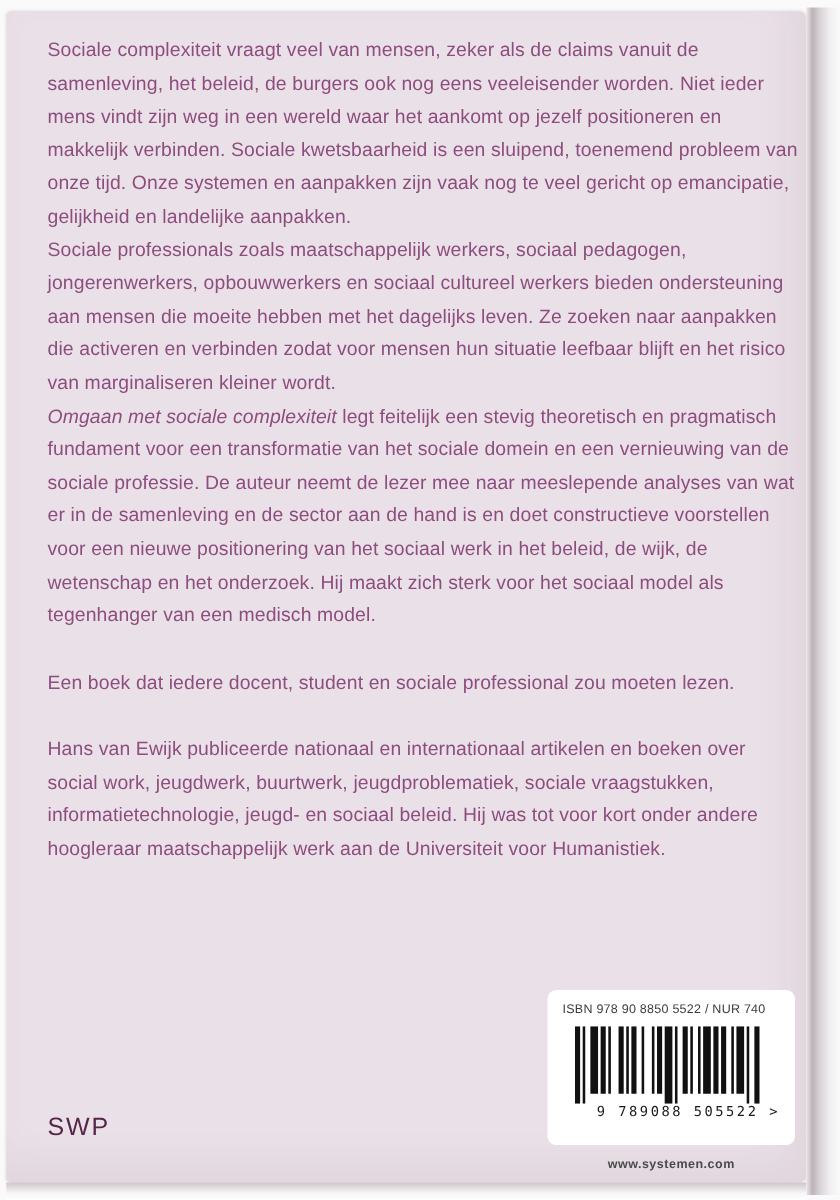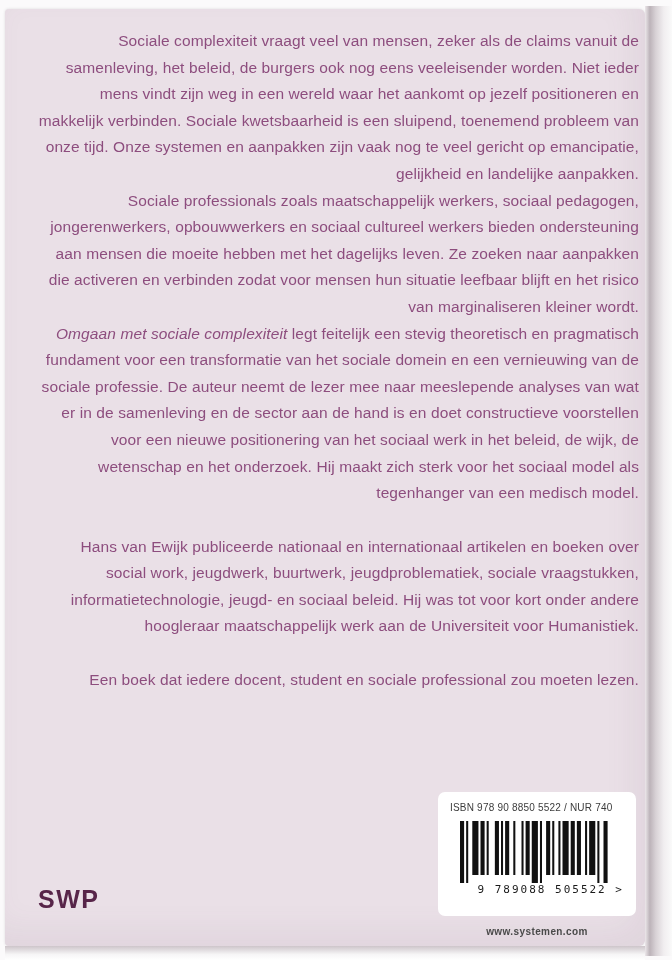--- a/index.html
+++ b/index.html
@@ -29,30 +29,30 @@
   .text-block {
     position: absolute;
     left: 33px;
     top: 19px;
     width: 601px;
     font-size: 15.5px;
     line-height: 26.6px;
     color: #8d4d7e;
     letter-spacing: 0.1px;
   }
-  .text-block p { margin: 0; text-align: right; }
+  .text-block p { margin: 0; }
   .text-block p.gap { margin-top: 27px; }
   .text-block em { }
 
   .swp-logo {
     position: absolute;
     left: 33px;
     bottom: 32px;
-    font-size: 25px;
-    font-weight: bold;
+    font-size: 20px;
+    font-weight: normal;
     color: #572549;
     letter-spacing: 1.5px;
   }
 
   .barcode-box {
     position: absolute;
     right: 9px;
     bottom: 30px;
     width: 198px;
     height: 124px;
@@ -119,22 +119,22 @@
 <body>
 
 <div class="photo">
 
   <div class="cover">
 
     <div class="text-block">
       <p>Sociale complexiteit vraagt veel van mensen, zeker als de claims vanuit de samenleving, het beleid, de burgers ook nog eens veeleisender worden. Niet ieder mens vindt zijn weg in een wereld waar het aankomt op jezelf positioneren en makkelijk verbinden. Sociale kwetsbaarheid is een sluipend, toenemend probleem van onze tijd. Onze systemen en aanpakken zijn vaak nog te veel gericht op emancipatie, gelijkheid en landelijke aanpakken.</p>
       <p>Sociale professionals zoals maatschappelijk werkers, sociaal pedagogen, jongerenwerkers, opbouwwerkers en sociaal cultureel werkers bieden ondersteuning aan mensen die moeite hebben met het dagelijks leven. Ze zoeken naar aanpakken die activeren en verbinden zodat voor mensen hun situatie leefbaar blijft en het risico van marginaliseren kleiner wordt.</p>
       <p><em>Omgaan met sociale complexiteit</em><span> legt feitelijk een stevig theoretisch en pragmatisch fundament voor een transformatie van het sociale domein en een vernieuwing van de sociale professie. De auteur neemt de lezer mee naar meeslepende analyses van wat er in de samenleving en de sector aan de hand is en doet constructieve voorstellen voor een nieuwe positionering van het sociaal werk in het beleid, de wijk, de wetenschap en het onderzoek. Hij maakt zich sterk voor het sociaal model als tegenhanger van een medisch model.</span></p>
+      <p class="gap">Een boek dat iedere docent, student en sociale professional zou moeten lezen.</p>
       <p class="gap">Hans van Ewijk publiceerde nationaal en internationaal artikelen en boeken over social work, jeugdwerk, buurtwerk, jeugdproblematiek, sociale vraagstukken, informatietechnologie, jeugd- en sociaal beleid. Hij was tot voor kort onder andere hoogleraar maatschappelijk werk aan de Universiteit voor Humanistiek.</p>
-      <p class="gap">Een boek dat iedere docent, student en sociale professional zou moeten lezen.</p>
     </div>
 
     <div class="swp-logo">SWP</div>
 
     <div class="barcode-box">
       <div class="isbn-label">ISBN 978 90 8850 5522 / NUR 740</div>
       <svg class="barcode" id="barcode-svg" width="170" height="62" viewBox="0 0 170 62" xmlns="http://www.w3.org/2000/svg">
           <rect x="8.00" y="0" width="4.10" height="62" fill="#111"></rect>
           <rect x="14.15" y="0" width="2.05" height="62" fill="#111"></rect>
           <rect x="20.30" y="0" width="6.15" height="54" fill="#111"></rect>

